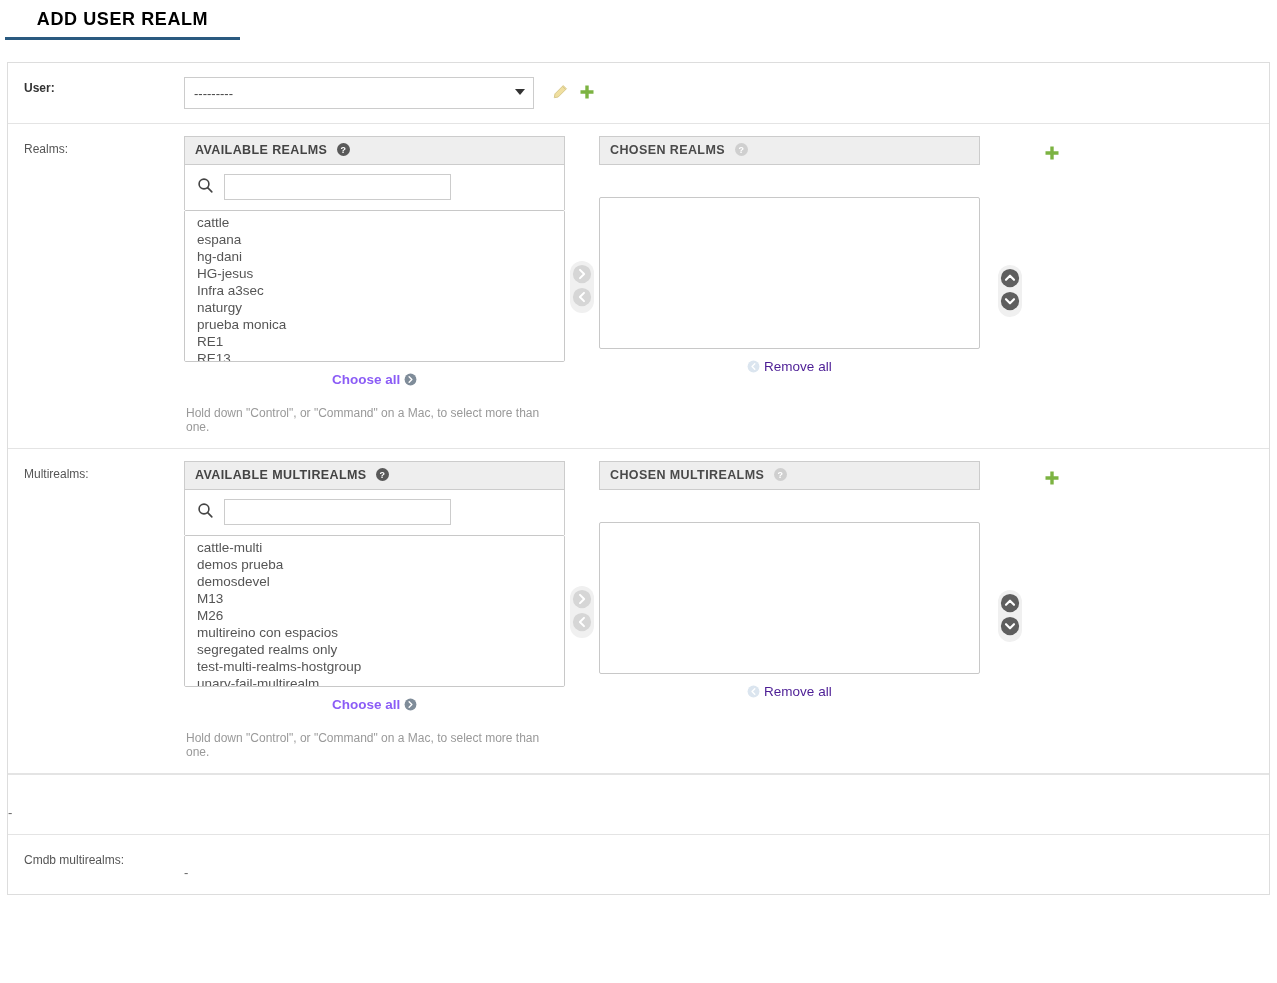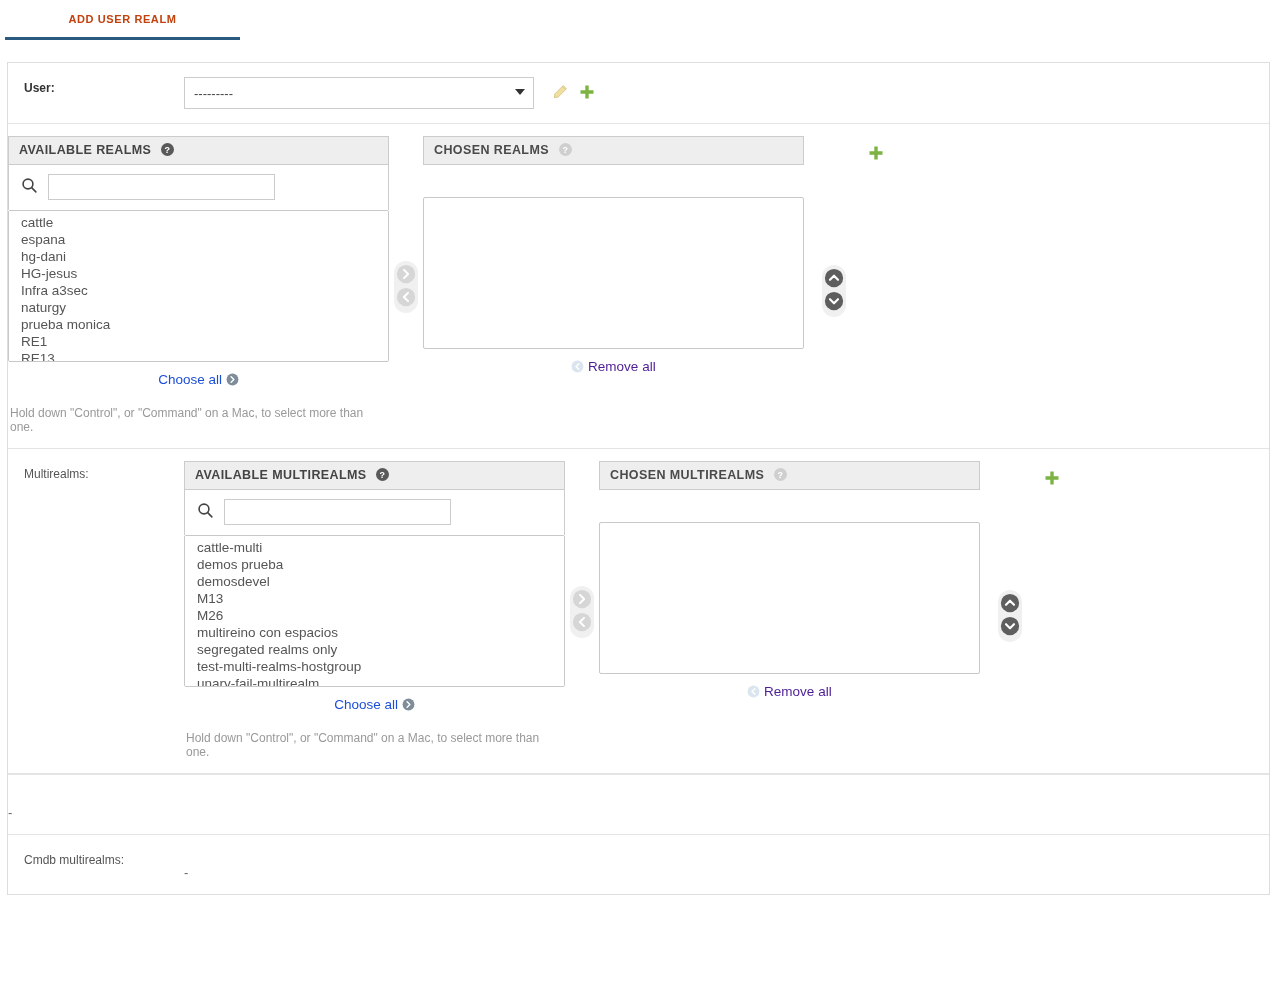--- a/index.html
+++ b/index.html
@@ -19,22 +19,22 @@
     position: relative;
     background: #ffffff;
   }
   .tabbar .tab {
     position: absolute;
     left: 5px; top: 0;
     width: 235px;
     height: 41px;
     line-height: 38px;
     text-align: center;
-    color: #c2410c;
-    font-size: 11px;
+    color: #000000;
+    font-size: 18px;
     font-weight: bold;
     letter-spacing: .6px;
     border-bottom: 4px solid #2a5a80;
     cursor: pointer;
   }
   .tabbar .tabrule {
     position: absolute;
     left: 0; right: 0; bottom: 0;
     height: 1px;
     background: #ffffff;
@@ -178,22 +178,22 @@
     height: 152px;
     margin-top: 32px;
   }
 
   .underlink {
     text-align: center;
     padding-top: 10px;
     font-size: 13.5px;
   }
   .underlink a {
-    color: #1d4ed8;
-    font-weight: normal;
+    color: #8b5cf6;
+    font-weight: bold;
     text-decoration: none;
     cursor: pointer;
   }
   .underlink.disabled a { color: #4c1d95; font-weight: normal; }
   .underlink .circ { vertical-align: -2px; }
 
   .helptext {
     padding: 17px 0 0 2px;
     color: #999999;
     font-size: 12px;
@@ -244,20 +244,21 @@
       </span>
       <span class="icon-plus">
         <svg width="16" height="16" viewBox="0 0 16 16">
           <path d="M6.3 1.5h3.4v4.8h4.8v3.4H9.7v4.8H6.3V9.7H1.5V6.3h4.8z" fill="#7cb342"></path>
         </svg>
       </span>
     </div>
   </div>
 
   <div class="row">
+    <div class="label">Realms:</div>
     <div class="field">
       <div class="chooser">
 
         <div class="col-available">
           <div class="boxhead">
             <span>AVAILABLE REALMS</span>
             <span style="margin-left:6px;vertical-align:-2px;display:inline-block;">
               <svg width="13" height="13" viewBox="0 0 16 16">
                   <circle cx="8" cy="8" r="8" fill="#595959"></circle>
                   <text x="8" y="12" font-size="11" font-family="Liberation Sans, sans-serif" fill="#ffffff" text-anchor="middle" font-weight="bold">?</text>

